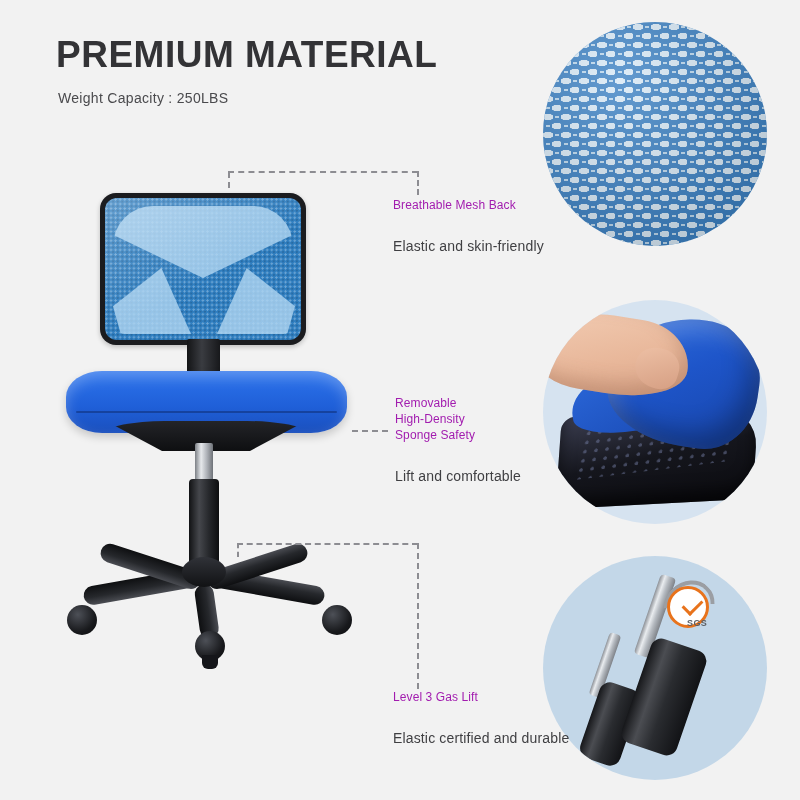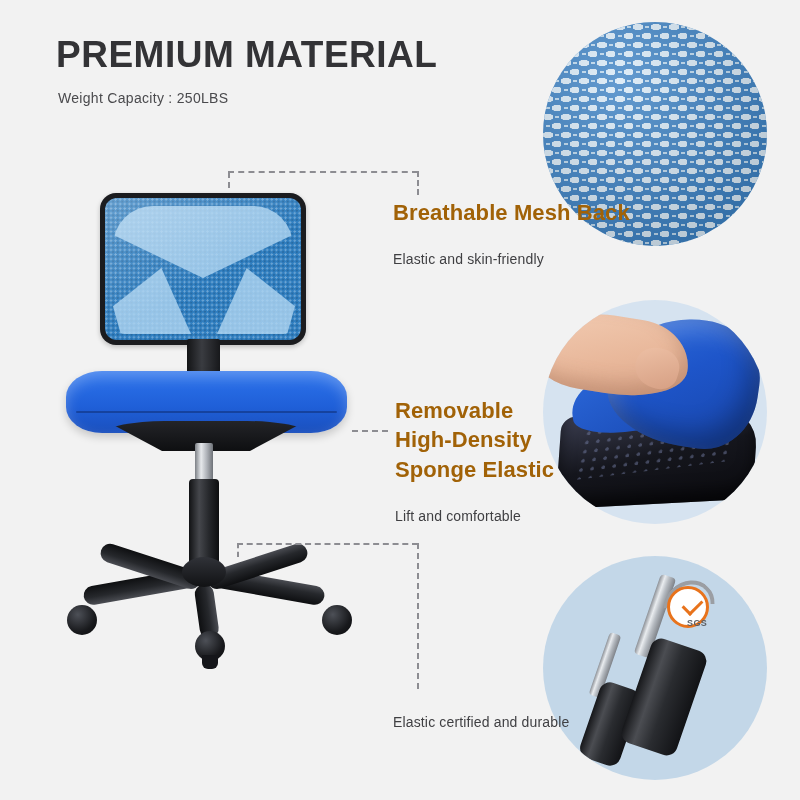--- a/index.html
+++ b/index.html
@@ -41,23 +41,23 @@
     letter-spacing: 0.3px;
     color: #4a4a4d;
   }
 
   
   .feature {
     position: absolute;
     z-index: 6;
   }
   .feature-title {
-    font-size: 22px;
-    font-weight: 700;
-    color: #a16207;
+    font-size: 12px;
+    font-weight: 400;
+    color: #a21caf;
     line-height: 1.33;
     letter-spacing: 0.1px;
     white-space: pre-line;
   }
   .feature-desc {
     font-size: 14px;
     font-weight: 400;
     color: #3f3f42;
     letter-spacing: 0.15px;
     margin-top: 24px;
@@ -437,21 +437,22 @@
   </div>
 
   <div class="feature" id="feature-mesh">
     <div class="feature-title">Breathable Mesh Back</div>
     <div class="feature-desc">Elastic and skin-friendly</div>
   </div>
 
   <div class="feature" id="feature-cush">
     <div class="feature-title">Removable
 High-Density
-Sponge Elastic</div>
+Sponge Safety</div>
     <div class="feature-desc">Lift and comfortable</div>
   </div>
 
   <div class="feature" id="feature-lift">
+    <div class="feature-title">Level 3 Gas Lift</div>
     <div class="feature-desc">Elastic certified and durable</div>
   </div>
 
 </div>
 
 </body></html>

